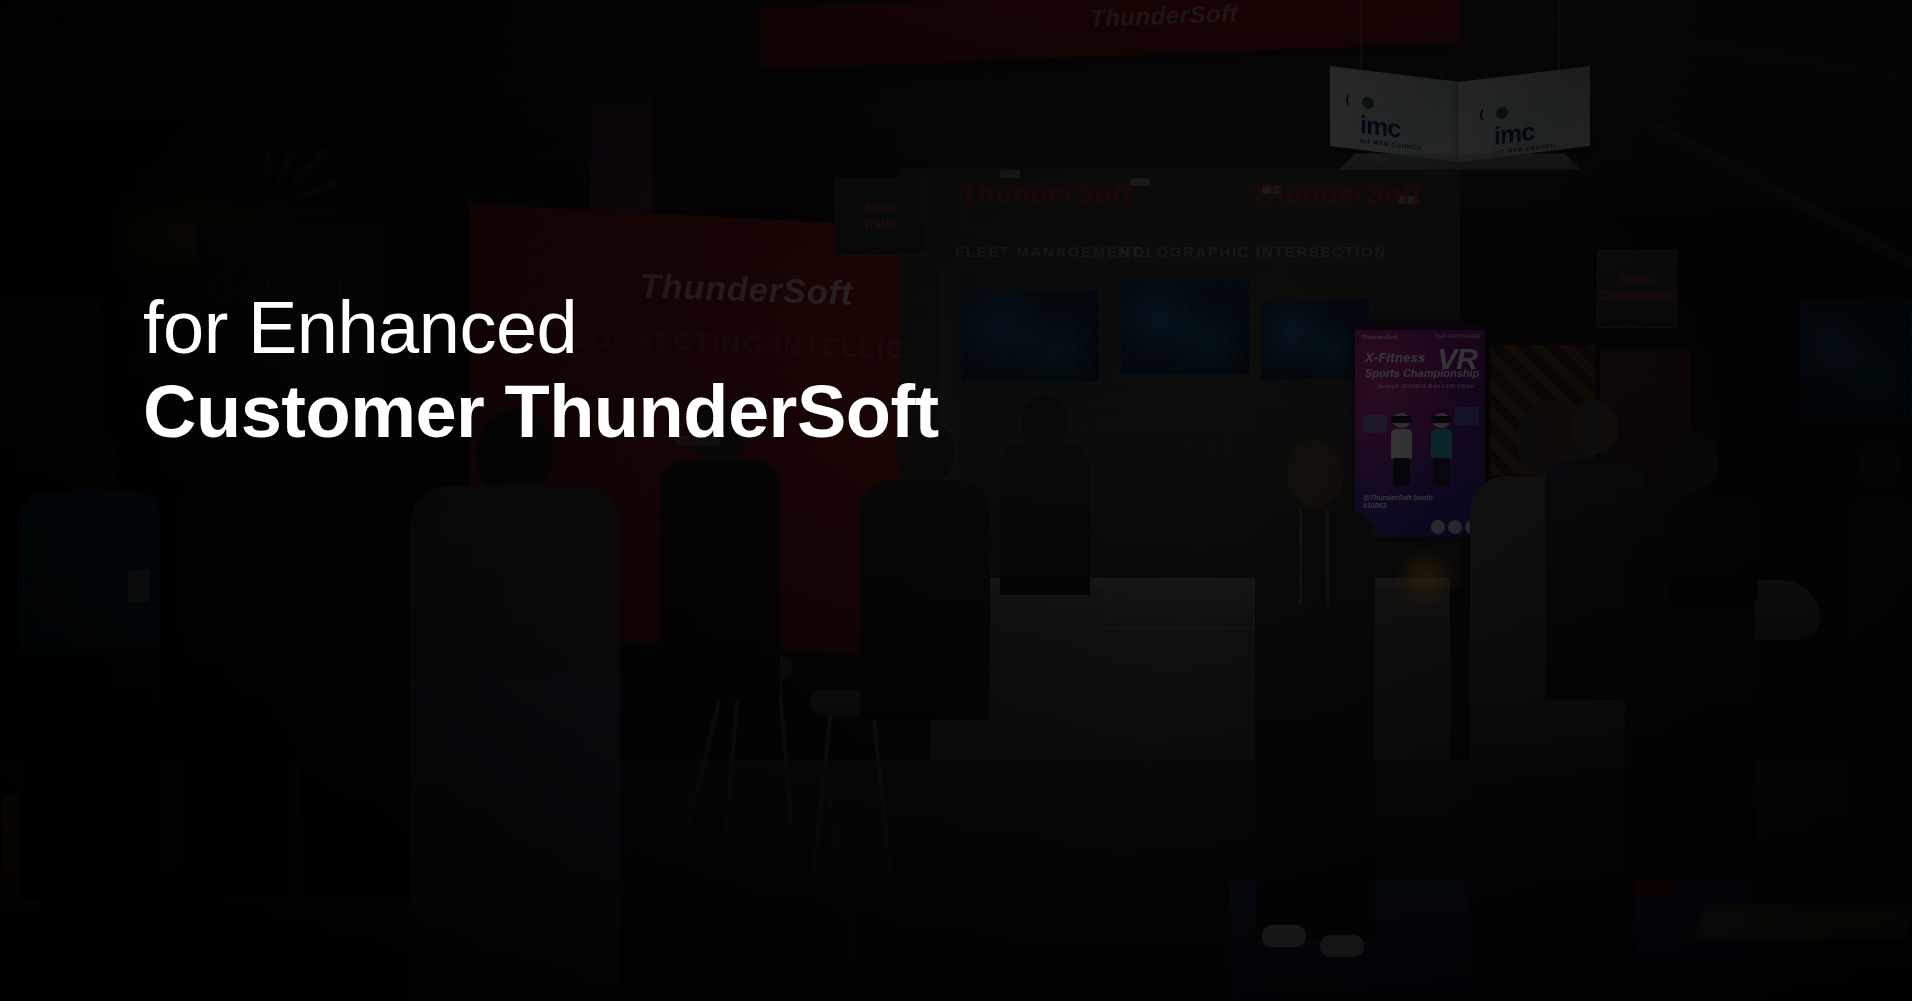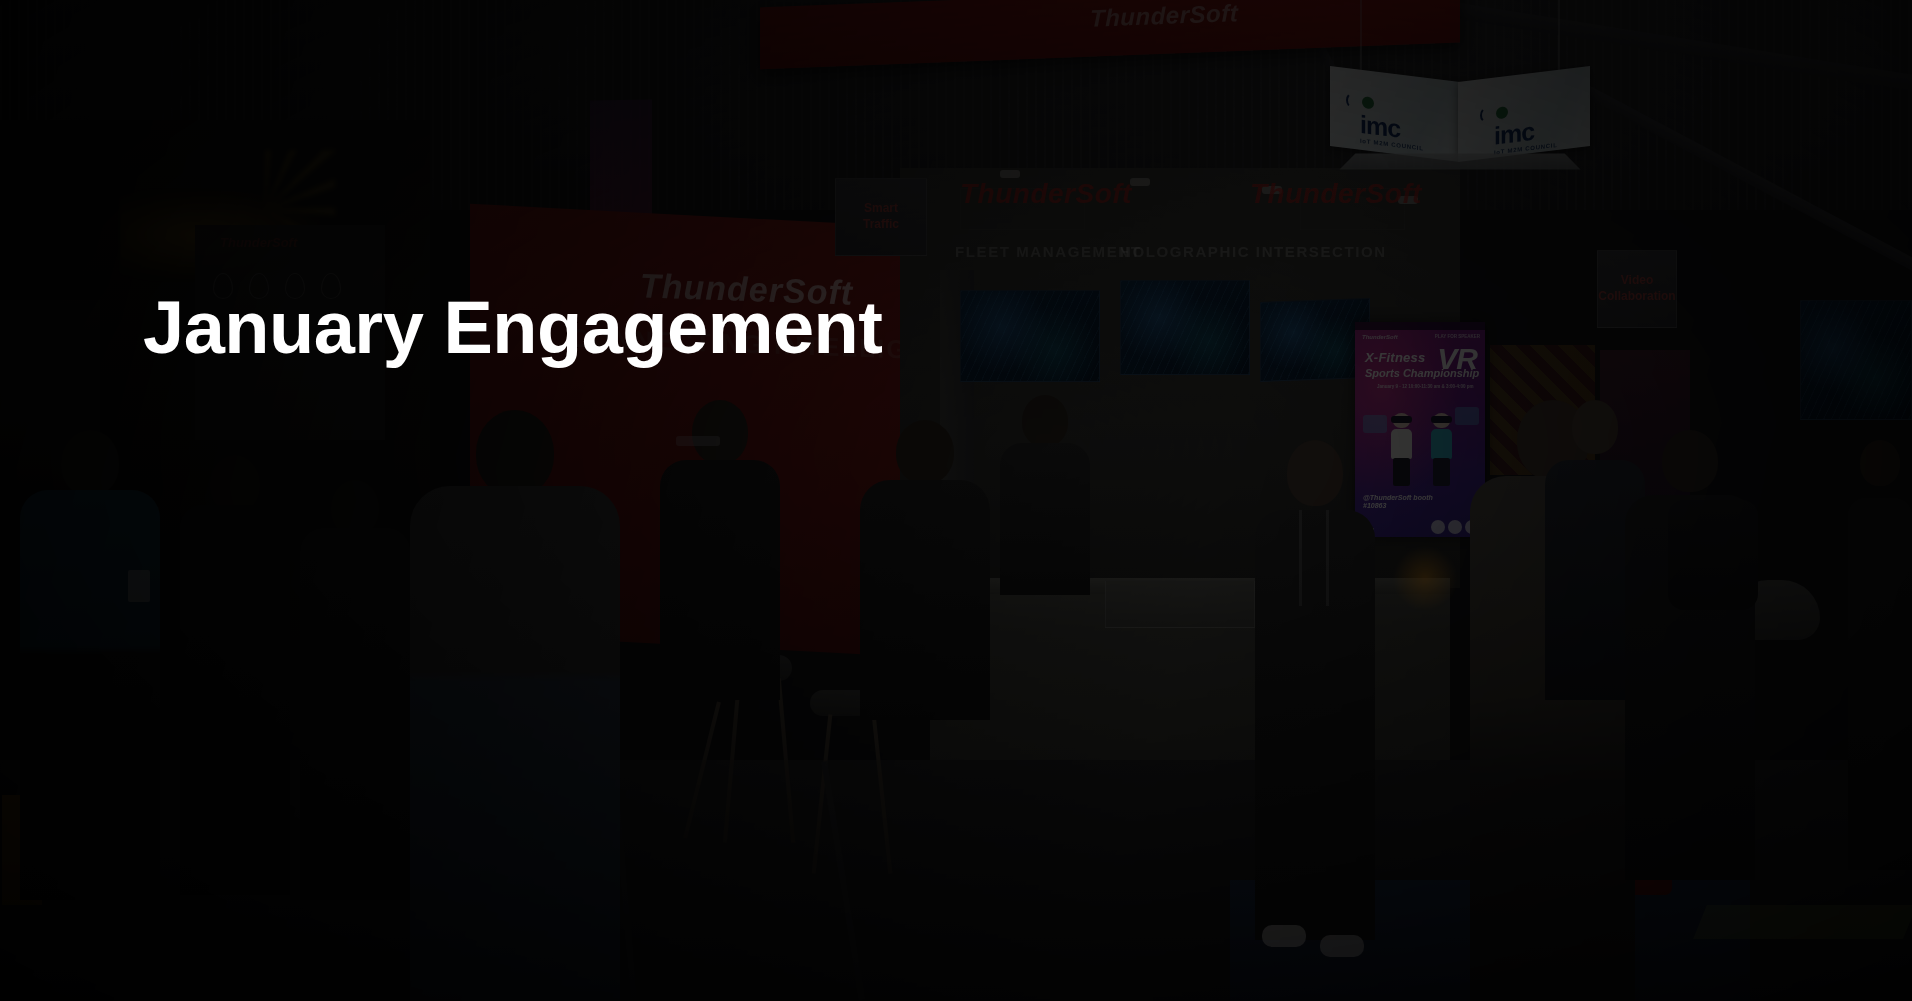--- a/index.html
+++ b/index.html
@@ -687,16 +687,17 @@
       <div class="p-head" style="top:0;width:40px;height:46px;background:#2a231d;"></div>
       <div class="p-body" style="height:372px;background:linear-gradient(180deg,#1d1d1d,#121212);border-radius:18px 18px 0 0;"></div>
     </div>
 
   </div>
 
   <div class="scrim"></div>
   <div class="vignette"></div>
 
   <div class="headline">
-    <span class="headline-line hl-bold">January Engagement</span>
+    <span class="headline-line hl-regular">for Enhanced</span>
+    <span class="headline-line hl-bold">Customer ThunderSoft</span>
   </div>
 
 </div>
 
 </body></html>

